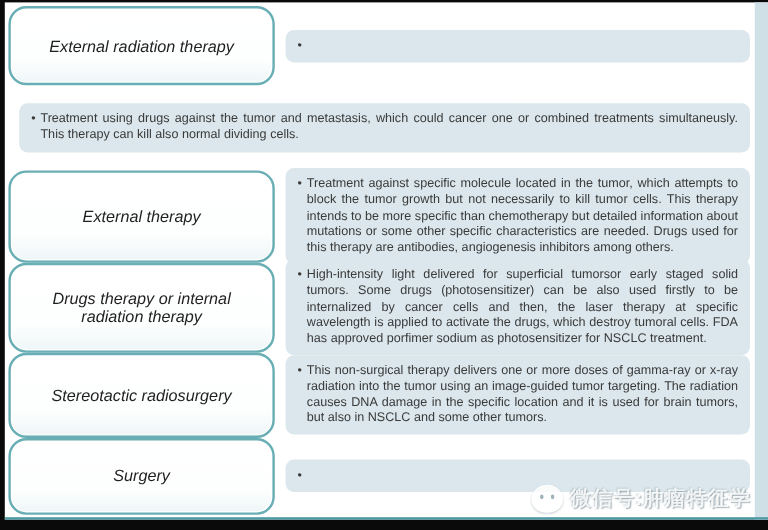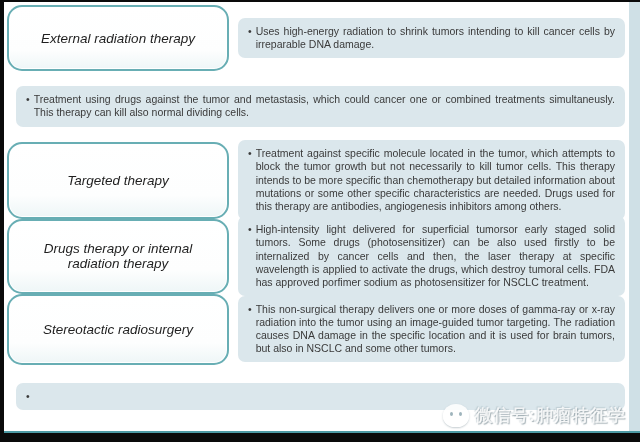--- a/index.html
+++ b/index.html
@@ -106,34 +106,33 @@
   <div class="bottom-line"></div>
 
   <div class="rows">
 
     <div class="row">
       <div class="box">
         <span>External radiation therapy</span>
       </div>
       <div class="panel">
         <span class="bullet">•</span>
-        <span class="desc">Uses high-energy radiation to shrink tumors intending to kill cancer cells by irreparable DNA damage.</span>
       </div>
     </div>
 
     <div class="row">
       <div class="panel">
         <span class="bullet">•</span>
         <span class="desc">Treatment using drugs against the tumor and metastasis, which could cancer one or combined treatments simultaneusly. This therapy can kill also normal dividing cells.</span>
       </div>
     </div>
 
     <div class="row">
       <div class="box">
-        <span>Targeted therapy</span>
+        <span>External therapy</span>
       </div>
       <div class="panel">
         <span class="bullet">•</span>
         <span class="desc">Treatment against specific molecule located in the tumor, which attempts to block the tumor growth but not necessarily to kill tumor cells. This therapy intends to be more specific than chemotherapy but detailed information about mutations or some other specific characteristics are needed. Drugs used for this therapy are antibodies, angiogenesis inhibitors among others.</span>
       </div>
     </div>
 
     <div class="row">
       <div class="box">
         <span>Drugs therapy or internal radiation therapy</span>
@@ -148,20 +147,23 @@
       <div class="box">
         <span>Stereotactic radiosurgery</span>
       </div>
       <div class="panel">
         <span class="bullet">•</span>
         <span class="desc">This non-surgical therapy delivers one or more doses of gamma-ray or x-ray radiation into the tumor using an image-guided tumor targeting. The radiation causes DNA damage in the specific location and it is used for brain tumors, but also in NSCLC and some other tumors.</span>
       </div>
     </div>
 
     <div class="row">
+      <div class="box">
+        <span>Surgery</span>
+      </div>
       <div class="panel">
         <span class="bullet">•</span>
       </div>
     </div>
 
   </div>
 
   <div class="watermark">
     <div class="wm-icon"></div>
     <div class="wm-text">微信号:肿瘤特征学</div>

